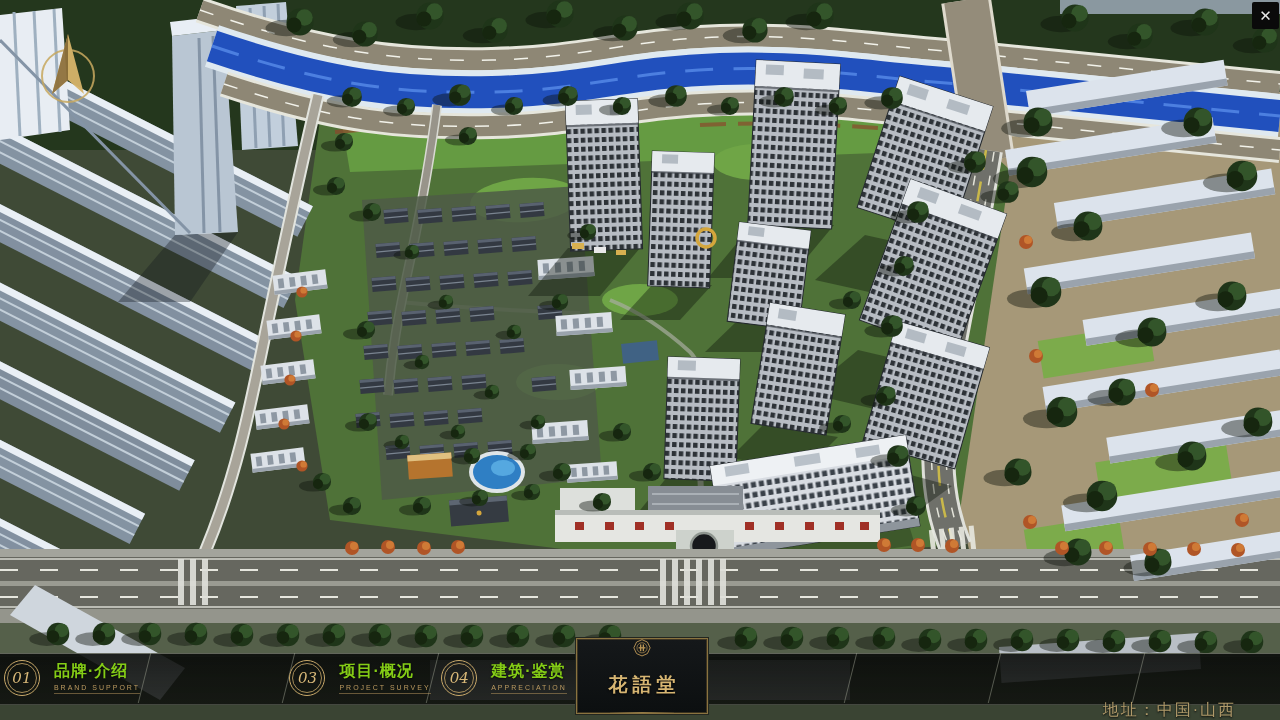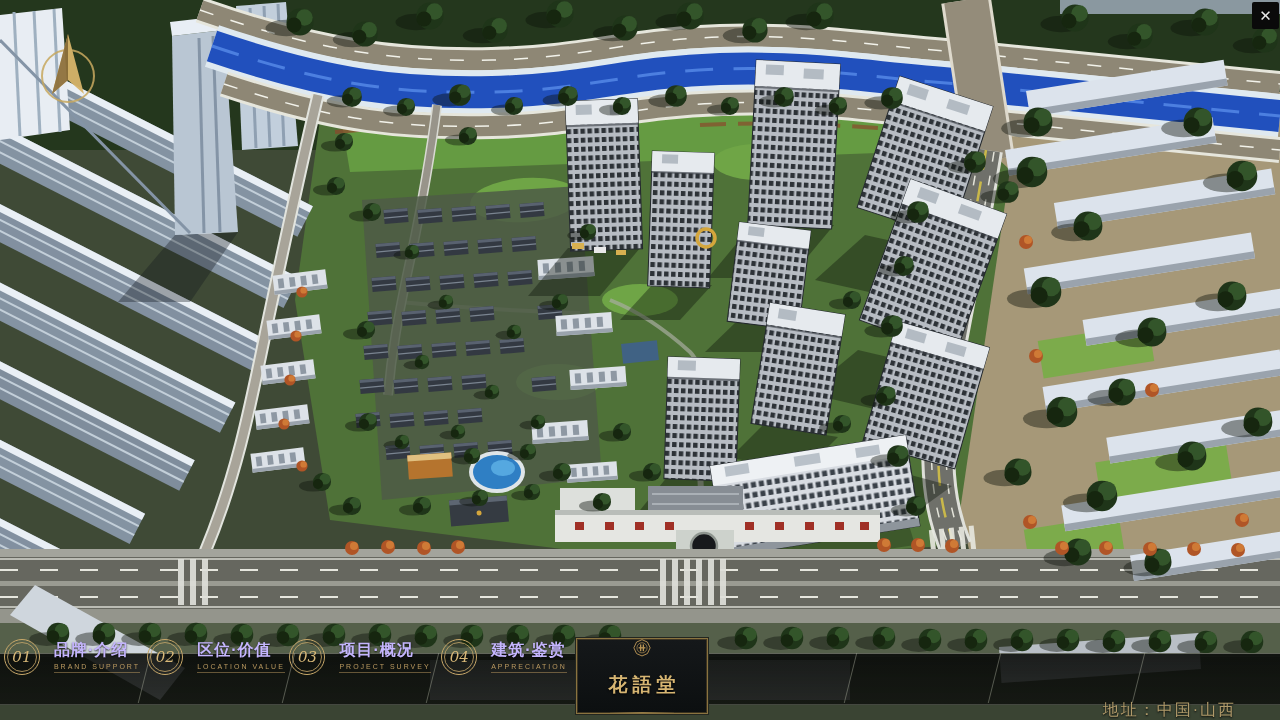--- a/index.html
+++ b/index.html
@@ -4,27 +4,27 @@
 <style>
   html,body{margin:0;padding:0;background:#0a0c0a;}
   #stage{position:relative;width:1280px;height:720px;overflow:hidden;font-family:"Liberation Sans",sans-serif;background:#3f4a36;}
   #scene{position:absolute;top:0;left:0;}
 
   
   .navbar{position:absolute;left:0;top:653px;width:1280px;height:50px;
     background:linear-gradient(180deg,rgba(10,12,10,.9),rgba(14,16,13,.84));
     border-top:1px solid rgba(170,175,158,.5);border-bottom:1px solid rgba(150,155,140,.4);}
   .sep{position:absolute;top:653px;height:50px;width:1px;background:rgba(170,175,158,.45);transform:skewX(-14deg);}
-  .nav-item{position:absolute;top:632px;height:50px;width:144px;display:flex;align-items:center;justify-content:center;gap:14px;cursor:pointer;}
+  .nav-item{position:absolute;top:653px;height:50px;width:144px;display:flex;align-items:center;justify-content:center;gap:14px;cursor:pointer;}
   .badge{position:relative;width:34px;height:34px;border:1px solid #c9a96a;border-radius:50%;
     display:flex;align-items:center;justify-content:center;flex:0 0 auto;}
   .badge::after{content:"";position:absolute;inset:2px;border:1px solid rgba(201,169,106,.8);border-radius:50%;}
   .badge .num{font-family:"DejaVu Serif",serif;font-style:italic;font-size:15px;color:#d8b878;line-height:1;}
   .labels{display:flex;flex-direction:column;align-items:flex-start;}
-  .zh{font-size:16px;font-weight:bold;color:#c4b5fd;letter-spacing:1px;line-height:1.15;white-space:nowrap;
+  .zh{font-size:16px;font-weight:bold;color:#84cc16;letter-spacing:1px;line-height:1.15;white-space:nowrap;
       text-shadow:0 1px 2px rgba(0,0,0,.8);}
   .en{font-size:7px;color:#bb9a60;letter-spacing:2px;line-height:1;margin-top:3px;padding-bottom:2px;
       border-bottom:1px solid rgba(187,154,96,.5);white-space:nowrap;}
 
   
   .logo-box{position:absolute;left:576px;top:638px;width:130px;height:74px;
     background:linear-gradient(180deg,#15181a,#0c0f10);
     border:1px solid #8a7340;box-shadow:0 0 0 1px #23261f, inset 0 0 0 1px rgba(90,74,42,.6);
     display:flex;flex-direction:column;align-items:center;justify-content:center;gap:18px;z-index:5;}
   .logo-title{font-family:"DejaVu Serif",serif;font-weight:bold;font-size:19px;color:#d6b572;letter-spacing:5px;
@@ -606,29 +606,20 @@
 
 <div class="nav-item" style="left:0">
   <div class="badge">
         <span class="num">01</span>
       </div>
   <div class="labels">
     <div class="zh">品牌·介绍</div>
     <div class="en">BRAND SUPPORT</div>
   </div>
 </div>
-<div class="nav-item" style="left:144px">
-  <div class="badge">
-        <span class="num">02</span>
-      </div>
-  <div class="labels">
-    <div class="zh">区位·价值</div>
-    <div class="en">LOCATION VALUE</div>
-  </div>
-</div>
 <div class="nav-item" style="left:288px">
   <div class="badge">
         <span class="num">03</span>
       </div>
   <div class="labels">
     <div class="zh">项目·概况</div>
     <div class="en">PROJECT SURVEY</div>
   </div>
 </div>
 <div class="nav-item" style="left:432px">

